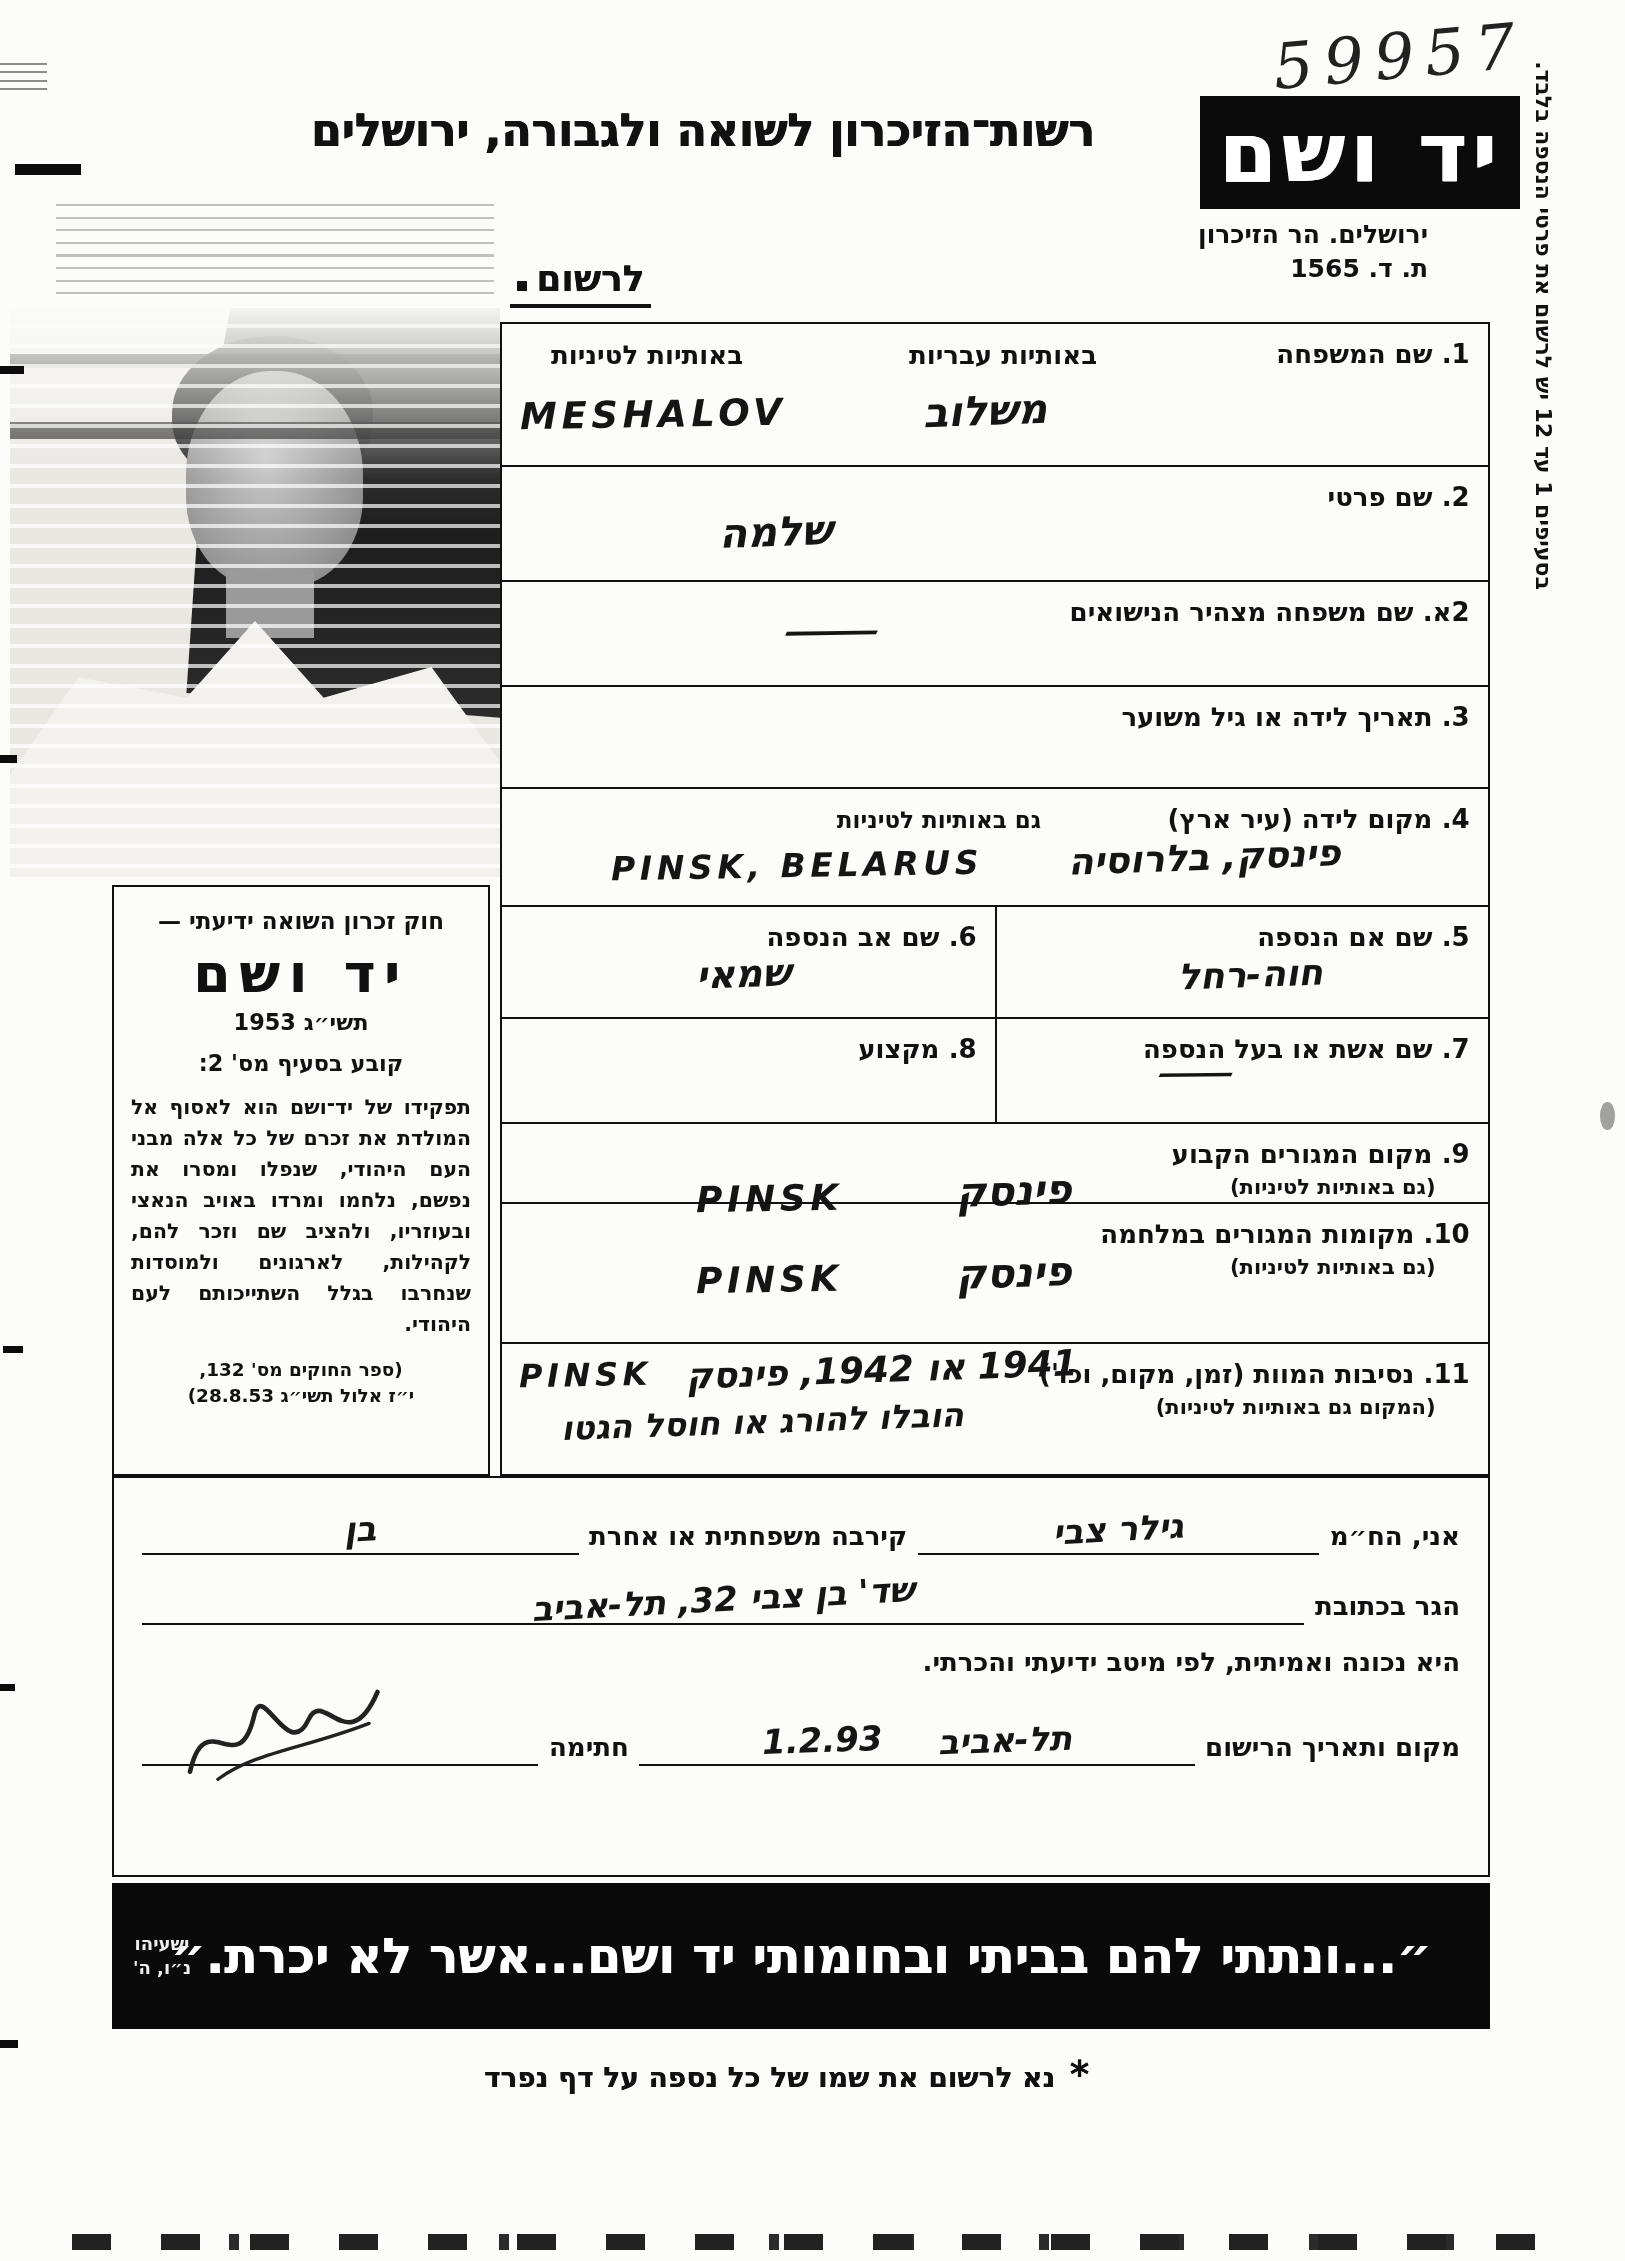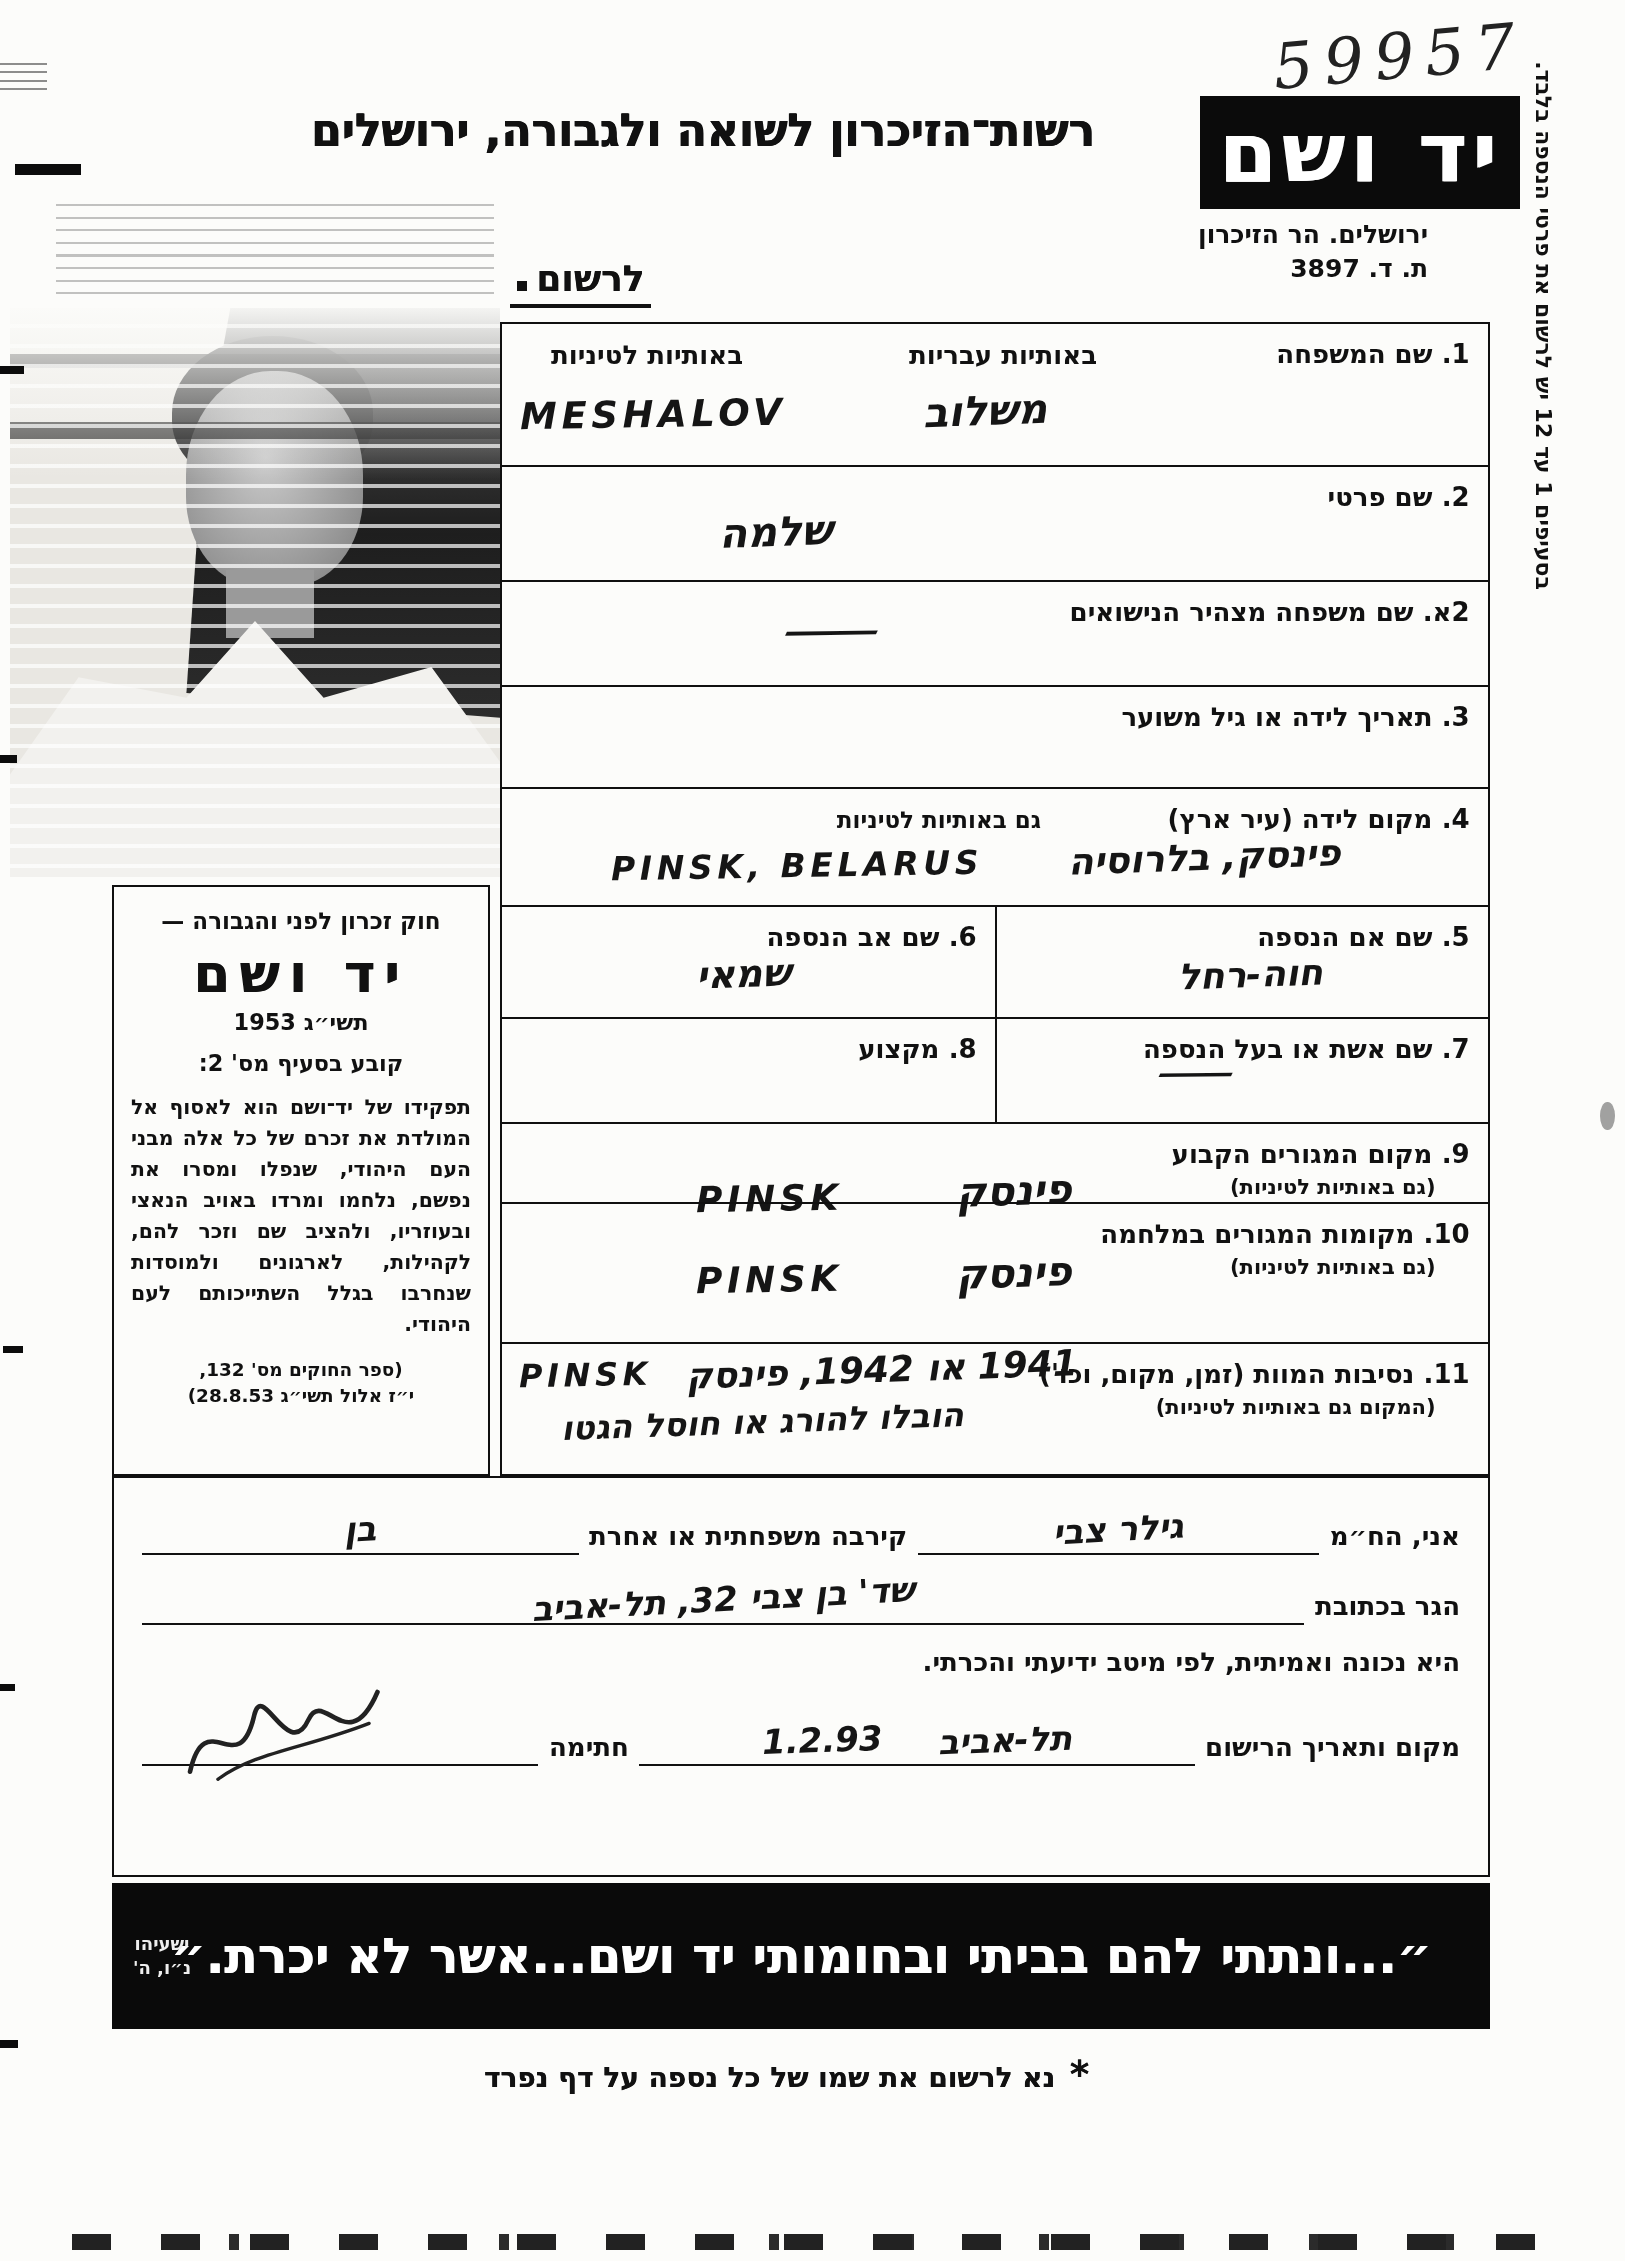--- a/index.html
+++ b/index.html
@@ -142,21 +142,21 @@
 <div class="page">
 
   <div class="serial">59957</div>
 
   <div class="header-title">רשות־הזיכרון לשואה ולגבורה, ירושלים</div>
 
   <div class="logo">
     <span>יד ושם</span>
   </div>
   <div class="logo-sub1">ירושלים. הר הזיכרון</div>
-  <div class="logo-sub2">ת. ד. 3897</div>
+  <div class="logo-sub2">ת. ד. 1565</div>
 
   <div class="register">
     <span>לרשום</span><span class="register-dot"></span>
   </div>
 
   <div class="photo">
     <div class="photo-bg"></div>
     <div class="photo-hair"></div>
     <div class="photo-face"></div>
     <div class="photo-neck"></div>
@@ -263,21 +263,21 @@
         <span class="subline">(המקום גם באותיות לטיניות)</span>
       </div>
       <div class="hw hw-he v-r11-he1">1941 או 1942, פינסק</div>
       <div class="hw hw-lat v-r11-lat">PINSK</div>
       <div class="hw hw-he v-r11-he2">הובלו להורג או חוסל הגטו</div>
     </div>
 
   </div>
 
   <div class="law-box">
-    <div class="law-title">חוק זכרון לפני והגבורה —</div>
+    <div class="law-title">חוק זכרון השואה ידיעתי —</div>
     <div class="law-name">יד ושם</div>
     <div class="law-year">תשי״ג 1953</div>
     <div class="law-sect">קובע בסעיף מס' 2:</div>
     <div class="law-par">תפקידו של יד־ושם הוא לאסוף אל המולדת את זכרם של כל אלה מבני העם היהודי, שנפלו ומסרו את נפשם, נלחמו ומרדו באויב הנאצי ובעוזריו, ולהציב שם וזכר להם, לקהילות, לארגונים ולמוסדות שנחרבו בגלל השתייכותם לעם היהודי.</div>
     <div class="law-foot">
       <div>(ספר החוקים מס' 132,</div>
       <div>י״ז אלול תשי״ג 28.8.53)</div>
     </div>
   </div>
 

